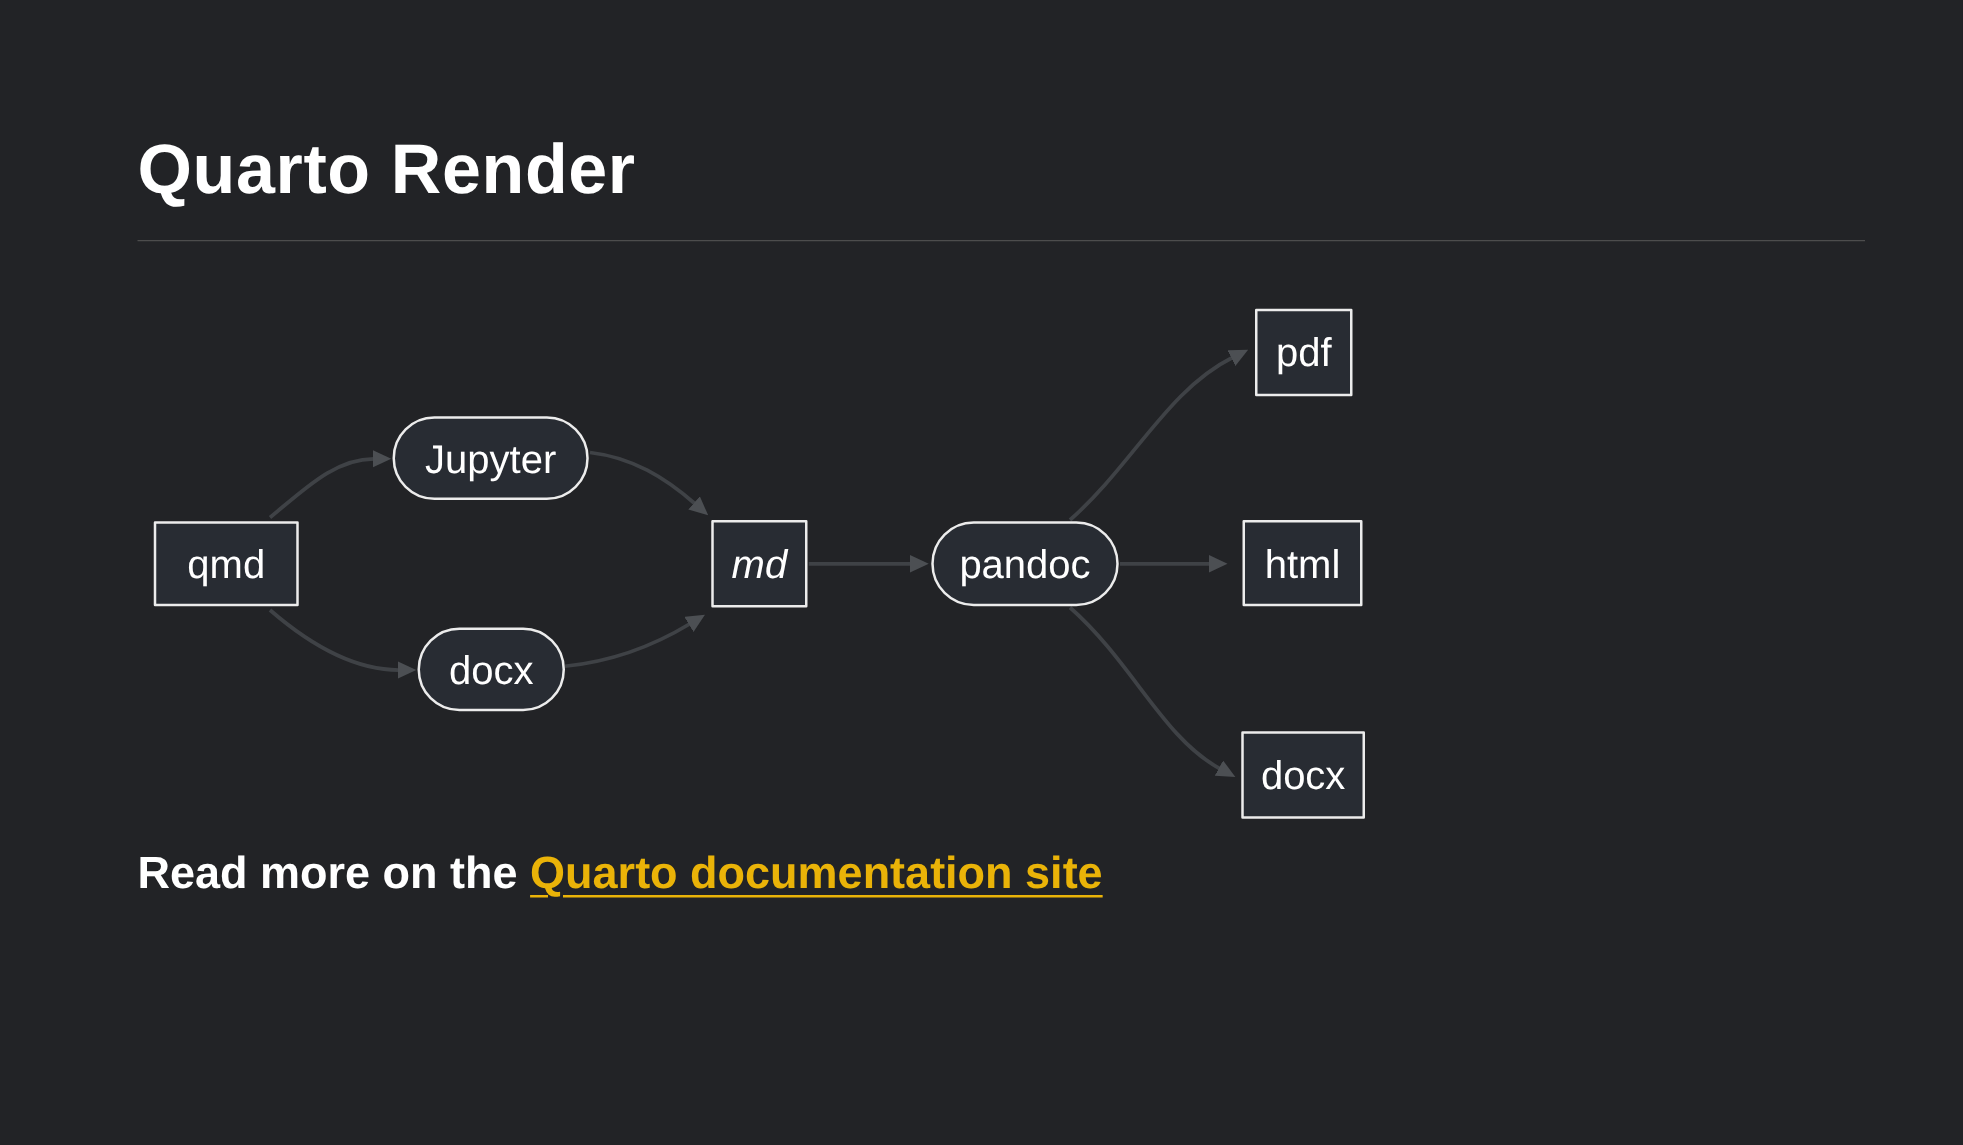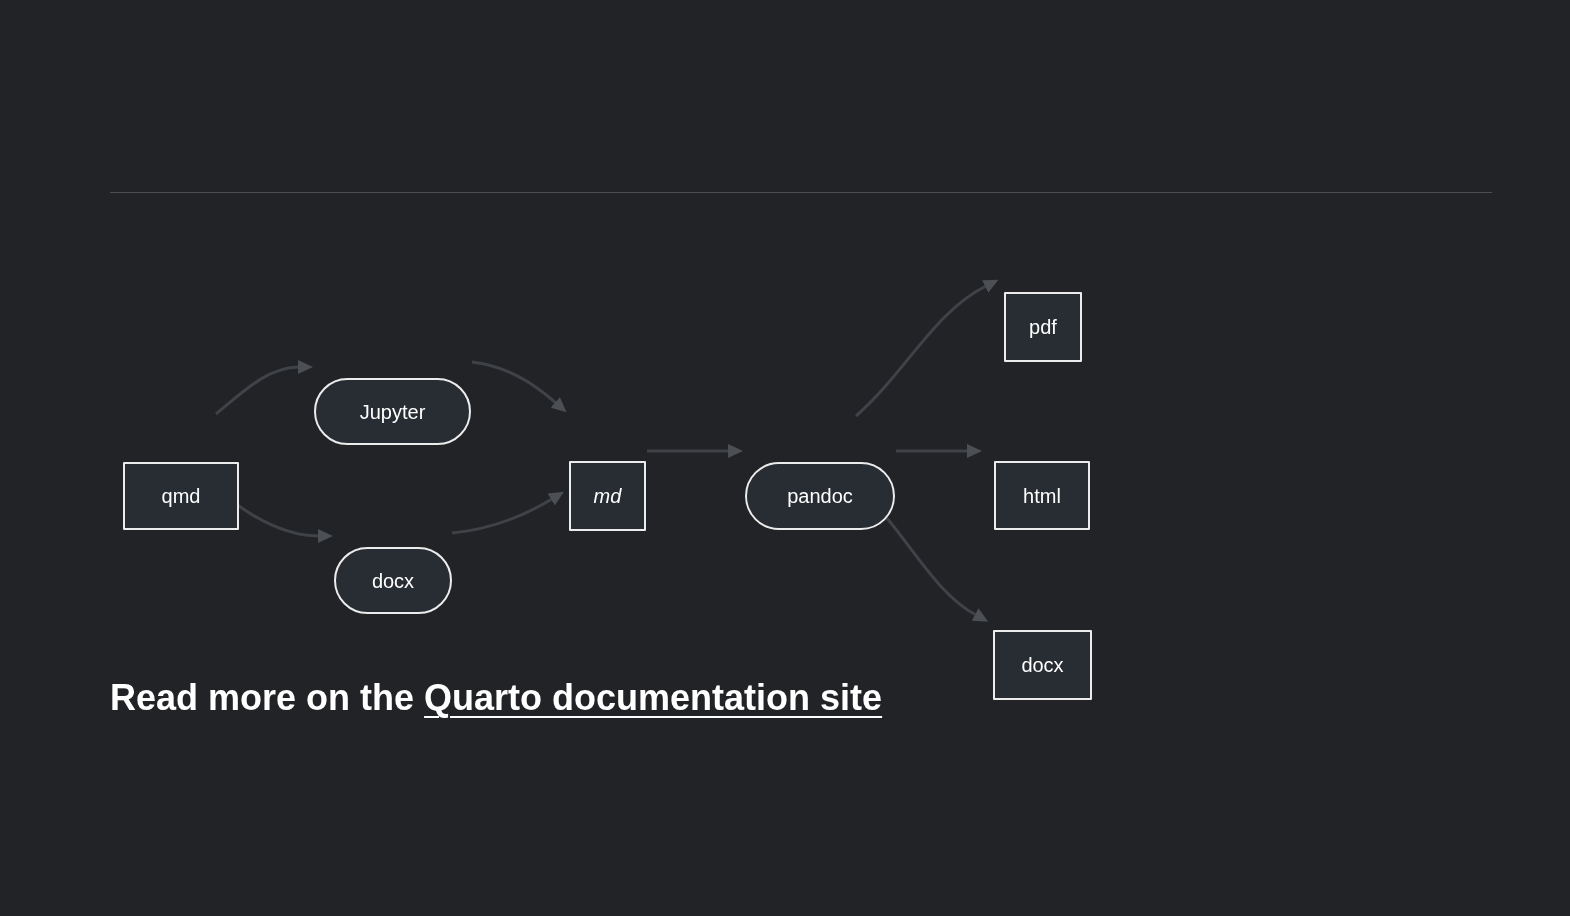--- a/index.html
+++ b/index.html
@@ -52,51 +52,51 @@
   }
   .node {
     position: absolute;
     box-sizing: border-box;
     background: #282c33;
     border: 2px solid #ececec;
     color: #ffffff;
     display: flex;
     align-items: center;
     justify-content: center;
-    font-size: 20px;
+    font-size: 32px;
     font-weight: 500;
     line-height: 1;
-    margin-top: 45px;
   }
   .node.rect { border-radius: 1px; }
   .node.stadium { border-radius: 40px; }
   .readmore {
     position: absolute;
     left: 110px;
     top: 676px;
     margin: 0;
     font-size: 36px;
     font-weight: 600;
     color: #ffffff;
     line-height: 1.2;
     white-space: nowrap;
   }
   .readmore a {
-    color: #ffffff;
+    color: #eab308;
     text-decoration: underline;
     text-decoration-thickness: 2px;
     text-underline-offset: 6px;
     cursor: pointer;
   }
 </style>
 </head>
 <body>
 
 <div class="stage">
 
+  <h1 class="page-title">Quarto Render</h1>
   <div class="title-divider"></div>
 
   <div class="diagram">
 
     <svg class="edges-svg" viewBox="0 0 1570 916" xmlns="http://www.w3.org/2000/svg">
       <defs>
         <marker id="arrowhead" markerUnits="userSpaceOnUse" markerWidth="16" markerHeight="14" refX="1" refY="7" orient="auto">
           <path d="M0,0 L15,7 L0,14 Z" fill="#4c4f53"></path>
         </marker>
       </defs>

